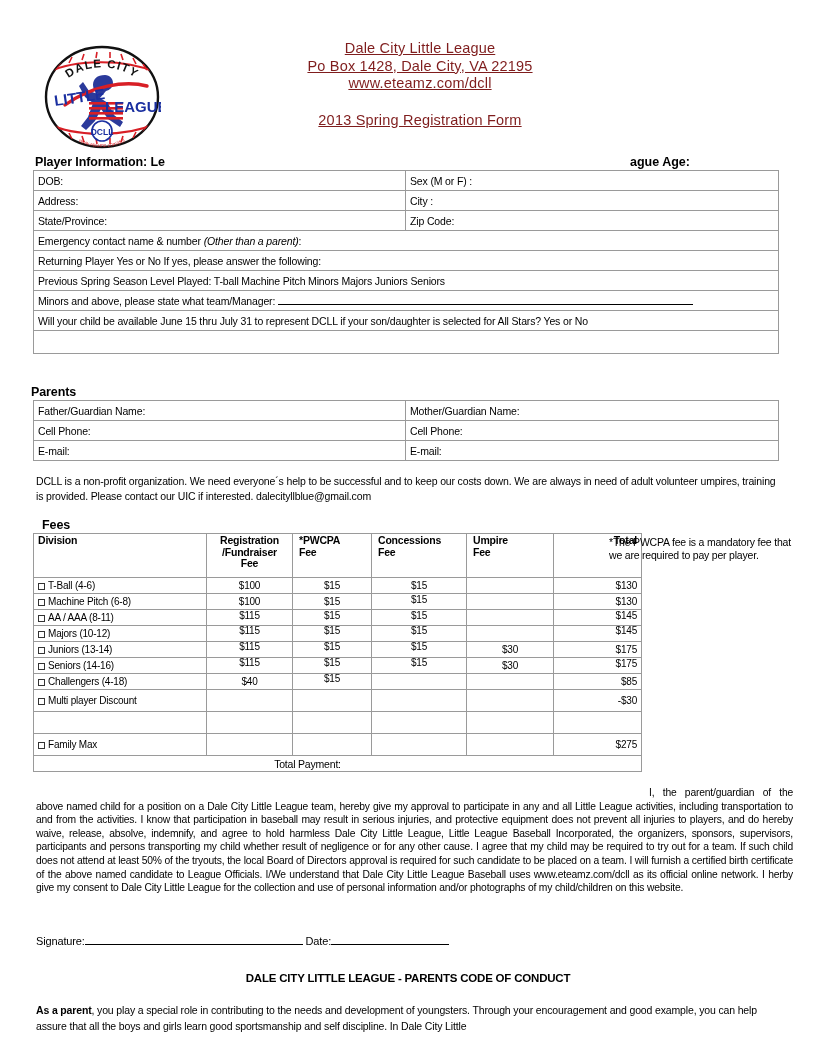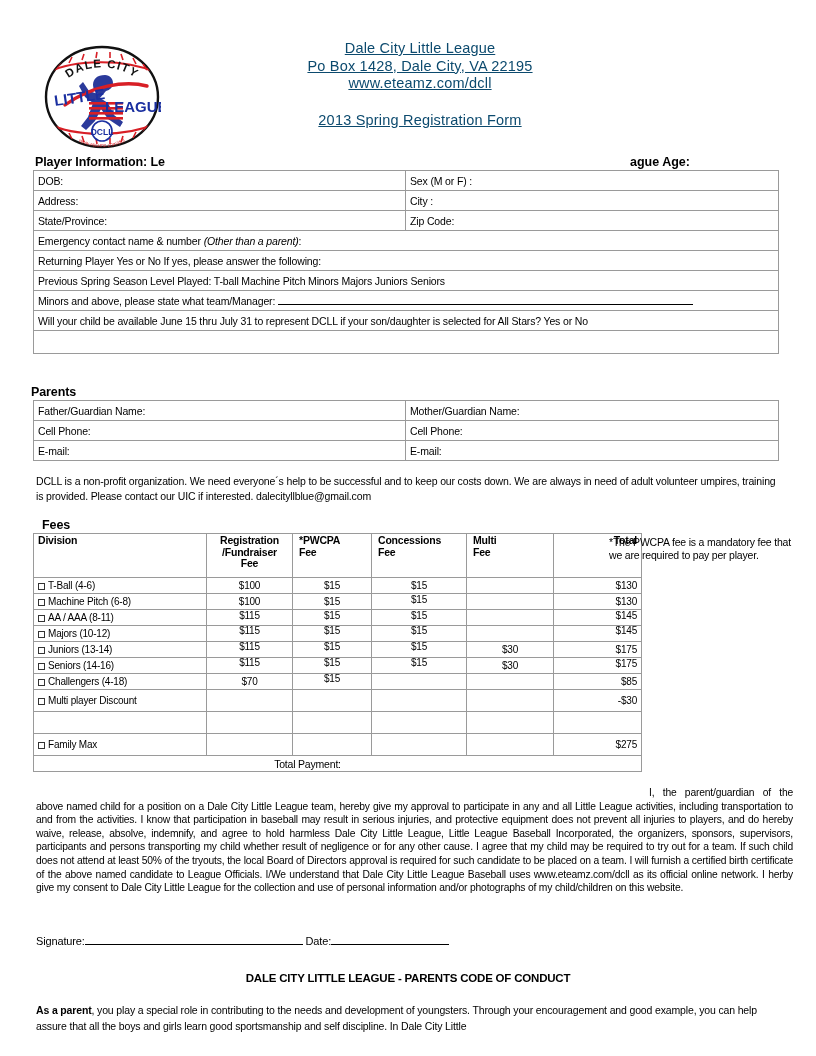--- a/index.html
+++ b/index.html
@@ -37,21 +37,21 @@
   }
   .header-text {
     position: absolute;
     left: 180px;
     top: 40px;
     width: 480px;
     text-align: center;
   }
   .hlink {
     display: block;
-    color: #0c4a6e;
+    color: #7f1d1d;
     text-decoration: underline;
     font-size: 14.5px;
     line-height: 17.5px;
     letter-spacing: 0.2px;
     white-space: nowrap;
   }
   .hlink.form-title {
     margin-top: 19px;
     font-size: 14.5px;
   }
@@ -385,21 +385,21 @@
         </td>
         <td class="hd c-pw" style="height:42px;">
           <span>*PWCPA</span><br>
           <span>Fee</span>
         </td>
         <td class="hd c-con" style="height:42px;">
           <span>Concessions</span><br>
           <span>Fee</span>
         </td>
         <td class="hd c-ump" style="height:42px;">
-          <span>Multi</span><br>
+          <span>Umpire</span><br>
           <span>Fee</span>
         </td>
         <td class="hd c-tot" style="height:42px;">Total</td>
       </tr>
 
       <tr>
         <td class="c-div divcell"><span class="cbox"></span><span>T-Ball  (4-6)</span></td>
         <td class="c-reg">$100</td>
         <td class="c-pw">$15</td>
         <td class="c-con">$15</td>
@@ -447,21 +447,21 @@
         <td class="c-div divcell"><span class="cbox"></span><span>Seniors (14-16)</span></td>
         <td class="c-reg"><span class="vhi2">$115</span></td>
         <td class="c-pw"><span class="vhi2">$15</span></td>
         <td class="c-con"><span class="vhi2">$15</span></td>
         <td class="c-ump">$30</td>
         <td class="c-tot"><span class="vhi">$175</span></td>
       </tr>
 
       <tr>
         <td class="c-div divcell"><span class="cbox"></span><span>Challengers (4-18)</span></td>
-        <td class="c-reg">$70</td>
+        <td class="c-reg">$40</td>
         <td class="c-pw"><span class="vhi2">$15</span></td>
         <td class="c-con"></td>
         <td class="c-ump"></td>
         <td class="c-tot">$85</td>
       </tr>
 
       <tr class="tall">
         <td class="c-div divcell"><span class="cbox"></span><span>Multi player Discount</span></td>
         <td class="c-reg"></td>
         <td class="c-pw"></td>

